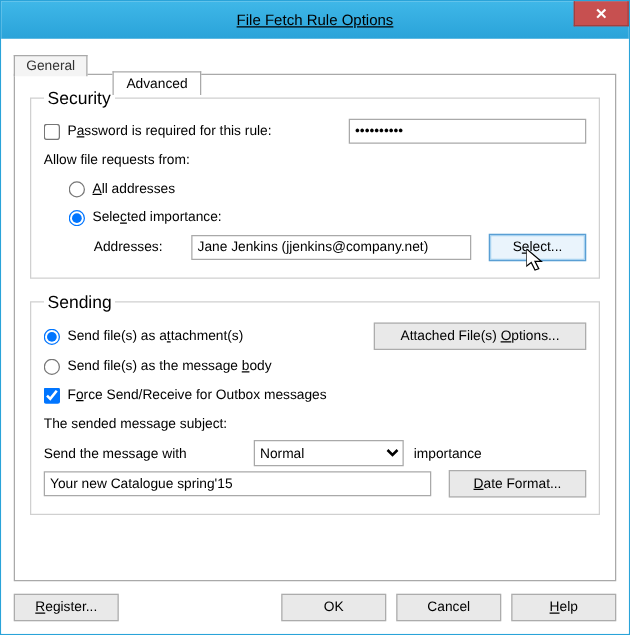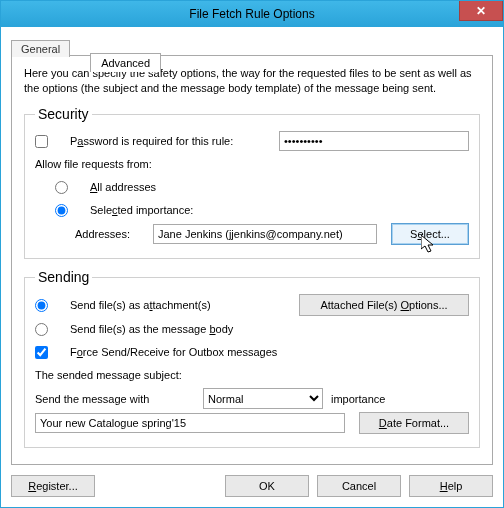--- a/index.html
+++ b/index.html
@@ -26,20 +26,21 @@
     background: linear-gradient(#3fb7e8, #2aa3d9);
     display: flex;
     align-items: center;
     justify-content: center;
     position: relative;
     color: #000;
     font-size: 12px;
   }
   .titlebar .title {
     flex: 0 0 auto;
+    text-decoration: underline;
   }
   .titlebar .close {
     position: absolute;
     right: 0;
     top: 0;
     width: 44px;
     height: 20px;
     background: #c75050;
     color: #fff;
     display: flex;
@@ -117,21 +118,21 @@
     align-items: center;
     gap: 8px;
     margin: 3px 0;
     min-height: 20px;
   }
   .row.indent1 { padding-left: 20px; }
   .row.indent2 { padding-left: 40px; }
   label.chk, label.rad {
     display: flex;
     align-items: center;
-    gap: 22px;
+    gap: 6px;
     font-size: 11px;
   }
   label.chk input, label.rad input {
     margin: 0;
   }
   .u { text-decoration: underline; }
   input[type="text"], input[type="password"] {
     font-family: inherit;
     font-size: 11px;
     border: 1px solid #a9a9a9;
@@ -198,21 +199,20 @@
 
   <div class="client">
 
     <div class="tabs">
       <div class="tab inactive">General</div>
       <div class="tab active">Advanced</div>
     </div>
 
     <div class="tab-panel">
 
-      <div class="desc">Here you can specify the safety options, the way for the requested files to be sent as well as the options (the subject and the message body template) of the message being sent.</div>
 
       <fieldset class="group">
         <legend>Security</legend>
 
         <div class="row">
           <label class="chk">
             <input type="checkbox" style="">
             <span><span>P</span><span class="u">a</span><span>ssword is required for this rule:</span></span>
           </label>
           <div style="flex:1"></div>

